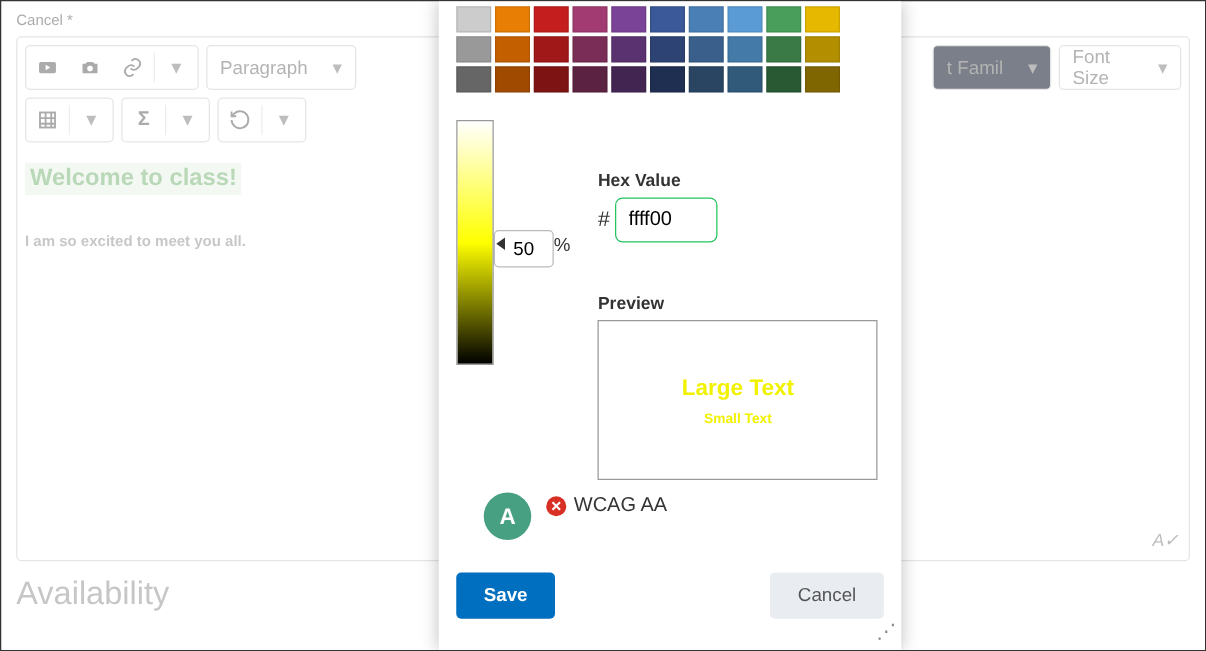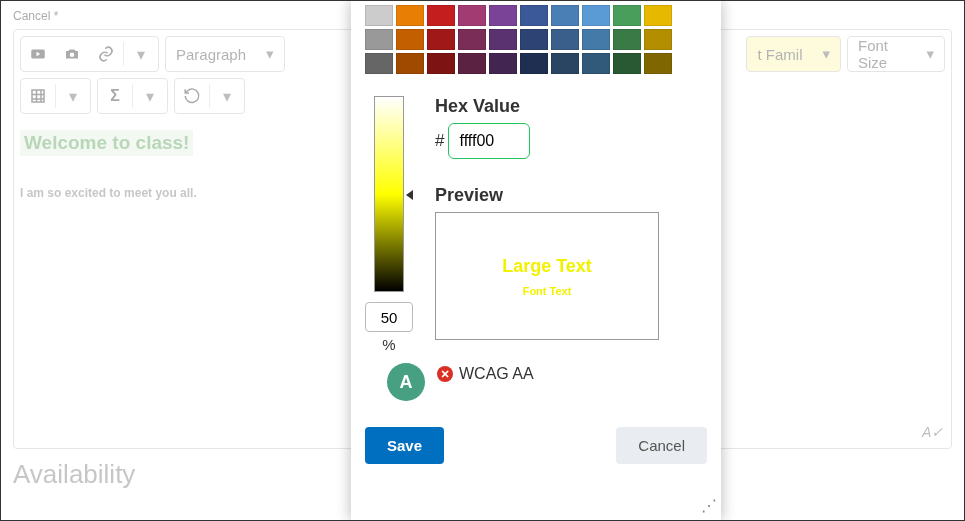--- a/index.html
+++ b/index.html
@@ -76,21 +76,21 @@
       top: 6px;
       border: 1px solid #d0d0d0;
       border-radius: 4px;
       height: 36px;
       display: flex;
       align-items: center;
       padding: 0 10px;
       gap: 20px;
       color: #767676;
       font-size: 15px;
-      background: #fef9c3;
+      background: #0f172a;
     }
     .font-size-select {
       position: absolute;
       right: 6px;
       top: 6px;
       border: 1px solid #d0d0d0;
       border-radius: 4px;
       height: 36px;
       display: flex;
       align-items: center;
@@ -158,21 +158,20 @@
     }
 
     .picker-row {
       display: flex;
       gap: 22px;
       margin-top: 22px;
       align-items: flex-start;
     }
     .brightness-col {
       display: flex;
-      flex-direction: column;
       align-items: center;
     }
     .brightness-strip {
       width: 30px;
       height: 196px;
       border: 1px solid #999;
       background: linear-gradient(to bottom, #ffffff 0%, #ffff00 50%, #000000 100%);
       position: relative;
     }
     .brightness-handle {
@@ -196,24 +195,25 @@
     .brightness-percent {
       margin-top: 4px;
       font-size: 15px;
       color: #333;
     }
 
     .right-col {
       flex: 1;
     }
     .field-label {
-      font-size: 18px;
+      font-size: 14px;
       font-weight: 700;
       color: #333;
       margin-bottom: 6px;
+      margin-top: 40px;
     }
     .hex-row {
       display: flex;
       align-items: center;
       gap: 4px;
       margin-bottom: 26px;
     }
     .hash {
       font-size: 17px;
       color: #333;
@@ -455,21 +455,21 @@
     <div class="right-col">
       <div class="field-label">Hex Value</div>
       <div class="hex-row">
         <span class="hash">#</span>
         <input class="hex-input" value="ffff00" style="">
       </div>
 
       <div class="field-label">Preview</div>
       <div class="preview-box">
         <div class="large-text">Large Text</div>
-        <div class="small-text">Font Text</div>
+        <div class="small-text">Small Text</div>
       </div>
     </div>
   </div>
 
   <div class="wcag-row">
     <div class="badge-a">A</div>
     <div class="wcag-inner">
       <div class="error-icon">✕</div>
       <div class="wcag-text">WCAG AA</div>
     </div>

